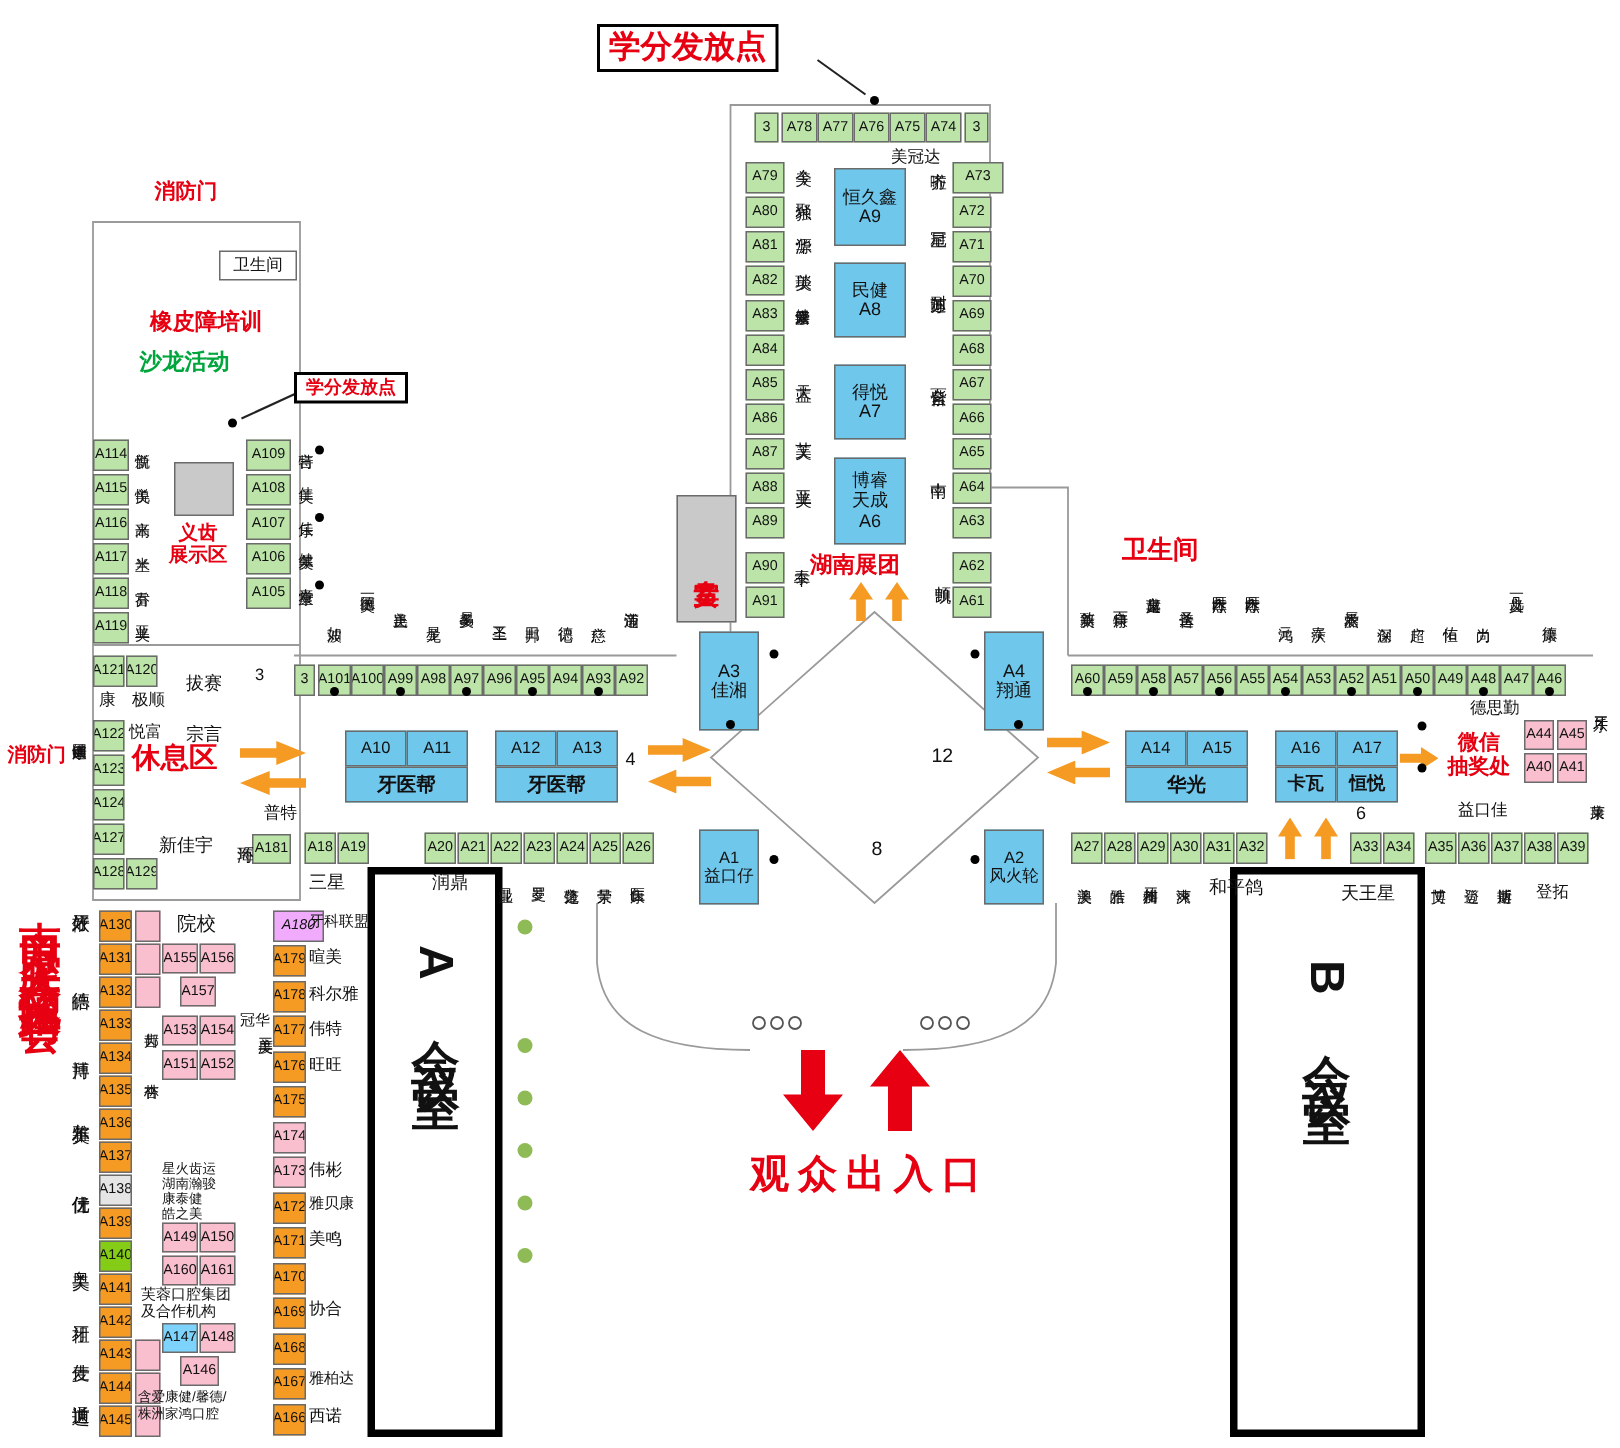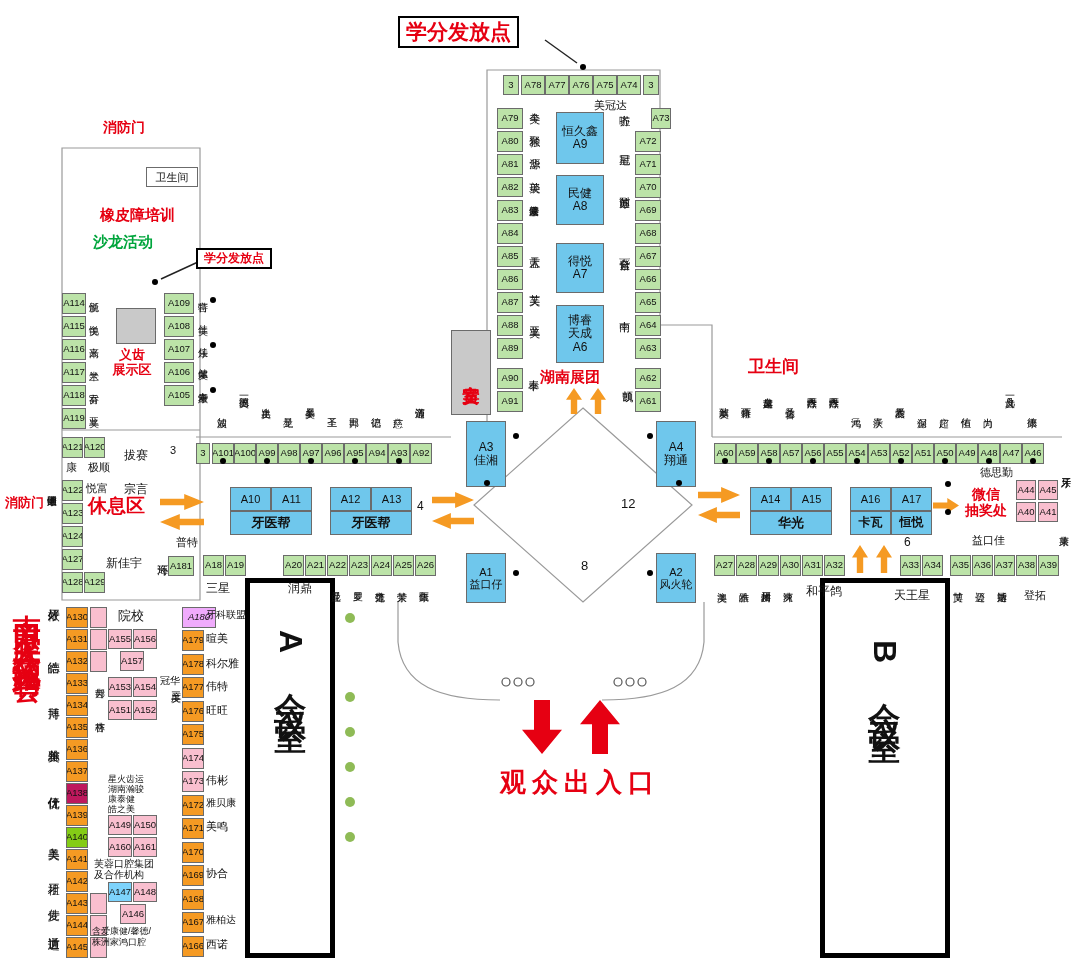--- a/index.html
+++ b/index.html
@@ -63,21 +63,21 @@
     <div class="booth" style="left: 497px; top: 177px; width: 26px; height: 20px; background: rgb(188, 227, 168);">A82</div>
     <div class="booth" style="left: 497px; top: 200px; width: 26px; height: 21px; background: rgb(188, 227, 168);">A83</div>
     <div class="booth" style="left: 497px; top: 223px; width: 26px; height: 21px; background: rgb(188, 227, 168);">A84</div>
     <div class="booth" style="left: 497px; top: 246px; width: 26px; height: 21px; background: rgb(188, 227, 168);">A85</div>
     <div class="booth" style="left: 497px; top: 269px; width: 26px; height: 21px; background: rgb(188, 227, 168);">A86</div>
     <div class="booth" style="left: 497px; top: 292px; width: 26px; height: 21px; background: rgb(188, 227, 168);">A87</div>
     <div class="booth" style="left: 497px; top: 315px; width: 26px; height: 21px; background: rgb(188, 227, 168);">A88</div>
     <div class="booth" style="left: 497px; top: 338px; width: 26px; height: 21px; background: rgb(188, 227, 168);">A89</div>
     <div class="booth" style="left: 497px; top: 368px; width: 26px; height: 21px; background: rgb(188, 227, 168);">A90</div>
     <div class="booth" style="left: 497px; top: 391px; width: 26px; height: 21px; background: rgb(188, 227, 168);">A91</div>
-    <div class="booth" style="left: 635px; top: 108px; width: 20px; height: 21px; background: rgb(188, 227, 168); margin-left: 16px;">A73</div>
+    <div class="booth" style="left: 635px; top: 108px; width: 34px; height: 21px; background: rgb(188, 227, 168);">A73</div>
     <div class="booth" style="left: 635px; top: 131px; width: 26px; height: 21px; background: rgb(188, 227, 168);">A72</div>
     <div class="booth" style="left: 635px; top: 154px; width: 26px; height: 21px; background: rgb(188, 227, 168);">A71</div>
     <div class="booth" style="left: 635px; top: 177px; width: 26px; height: 21px; background: rgb(188, 227, 168);">A70</div>
     <div class="booth" style="left: 635px; top: 200px; width: 26px; height: 21px; background: rgb(188, 227, 168);">A69</div>
     <div class="booth" style="left: 635px; top: 223px; width: 26px; height: 21px; background: rgb(188, 227, 168);">A68</div>
     <div class="booth" style="left: 635px; top: 246px; width: 26px; height: 21px; background: rgb(188, 227, 168);">A67</div>
     <div class="booth" style="left: 635px; top: 269px; width: 26px; height: 21px; background: rgb(188, 227, 168);">A66</div>
     <div class="booth" style="left: 635px; top: 292px; width: 26px; height: 21px; background: rgb(188, 227, 168);">A65</div>
     <div class="booth" style="left: 635px; top: 315px; width: 26px; height: 21px; background: rgb(188, 227, 168);">A64</div>
     <div class="booth" style="left: 635px; top: 338px; width: 26px; height: 21px; background: rgb(188, 227, 168);">A63</div>
@@ -189,21 +189,21 @@
     <div class="booth" style="left: 1016px; top: 502px; width: 20px; height: 20px; background: rgb(249, 191, 207);">A40</div>
     <div class="booth" style="left: 1038px; top: 502px; width: 20px; height: 20px; background: rgb(249, 191, 207);">A41</div>
     <div class="booth" style="left: 66px; top: 607px; width: 22px; height: 21px; background: rgb(245, 154, 35);">A130</div>
     <div class="booth" style="left: 66px; top: 629px; width: 22px; height: 21px; background: rgb(245, 154, 35);">A131</div>
     <div class="booth" style="left: 66px; top: 651px; width: 22px; height: 21px; background: rgb(245, 154, 35);">A132</div>
     <div class="booth" style="left: 66px; top: 673px; width: 22px; height: 21px; background: rgb(245, 154, 35);">A133</div>
     <div class="booth" style="left: 66px; top: 695px; width: 22px; height: 21px; background: rgb(245, 154, 35);">A134</div>
     <div class="booth" style="left: 66px; top: 717px; width: 22px; height: 21px; background: rgb(245, 154, 35);">A135</div>
     <div class="booth" style="left: 66px; top: 739px; width: 22px; height: 21px; background: rgb(245, 154, 35);">A136</div>
     <div class="booth" style="left: 66px; top: 761px; width: 22px; height: 21px; background: rgb(245, 154, 35);">A137</div>
-    <div class="booth" style="left: 66px; top: 783px; width: 22px; height: 21px; background: #be185d;">A138</div>
+    <div class="booth" style="left: 66px; top: 783px; width: 22px; height: 21px; background: #e5e5e5;">A138</div>
     <div class="booth" style="left: 66px; top: 805px; width: 22px; height: 21px; background: rgb(245, 154, 35);">A139</div>
     <div class="booth" style="left: 66px; top: 827px; width: 22px; height: 21px; background: #84cc16;">A140</div>
     <div class="booth" style="left: 66px; top: 849px; width: 22px; height: 21px; background: rgb(245, 154, 35);">A141</div>
     <div class="booth" style="left: 66px; top: 871px; width: 22px; height: 21px; background: rgb(245, 154, 35);">A142</div>
     <div class="booth" style="left: 66px; top: 893px; width: 22px; height: 21px; background: rgb(245, 154, 35);">A143</div>
     <div class="booth" style="left: 66px; top: 915px; width: 22px; height: 21px; background: rgb(245, 154, 35);">A144</div>
     <div class="booth" style="left: 66px; top: 937px; width: 22px; height: 21px; background: rgb(245, 154, 35);">A145</div>
     <div class="booth" style="left: 90px; top: 607px; width: 17px; height: 21px; background: rgb(249, 191, 207);"></div>
     <div class="booth" style="left: 90px; top: 629px; width: 17px; height: 21px; background: rgb(249, 191, 207);"></div>
     <div class="booth" style="left: 90px; top: 651px; width: 17px; height: 21px; background: rgb(249, 191, 207);"></div>

